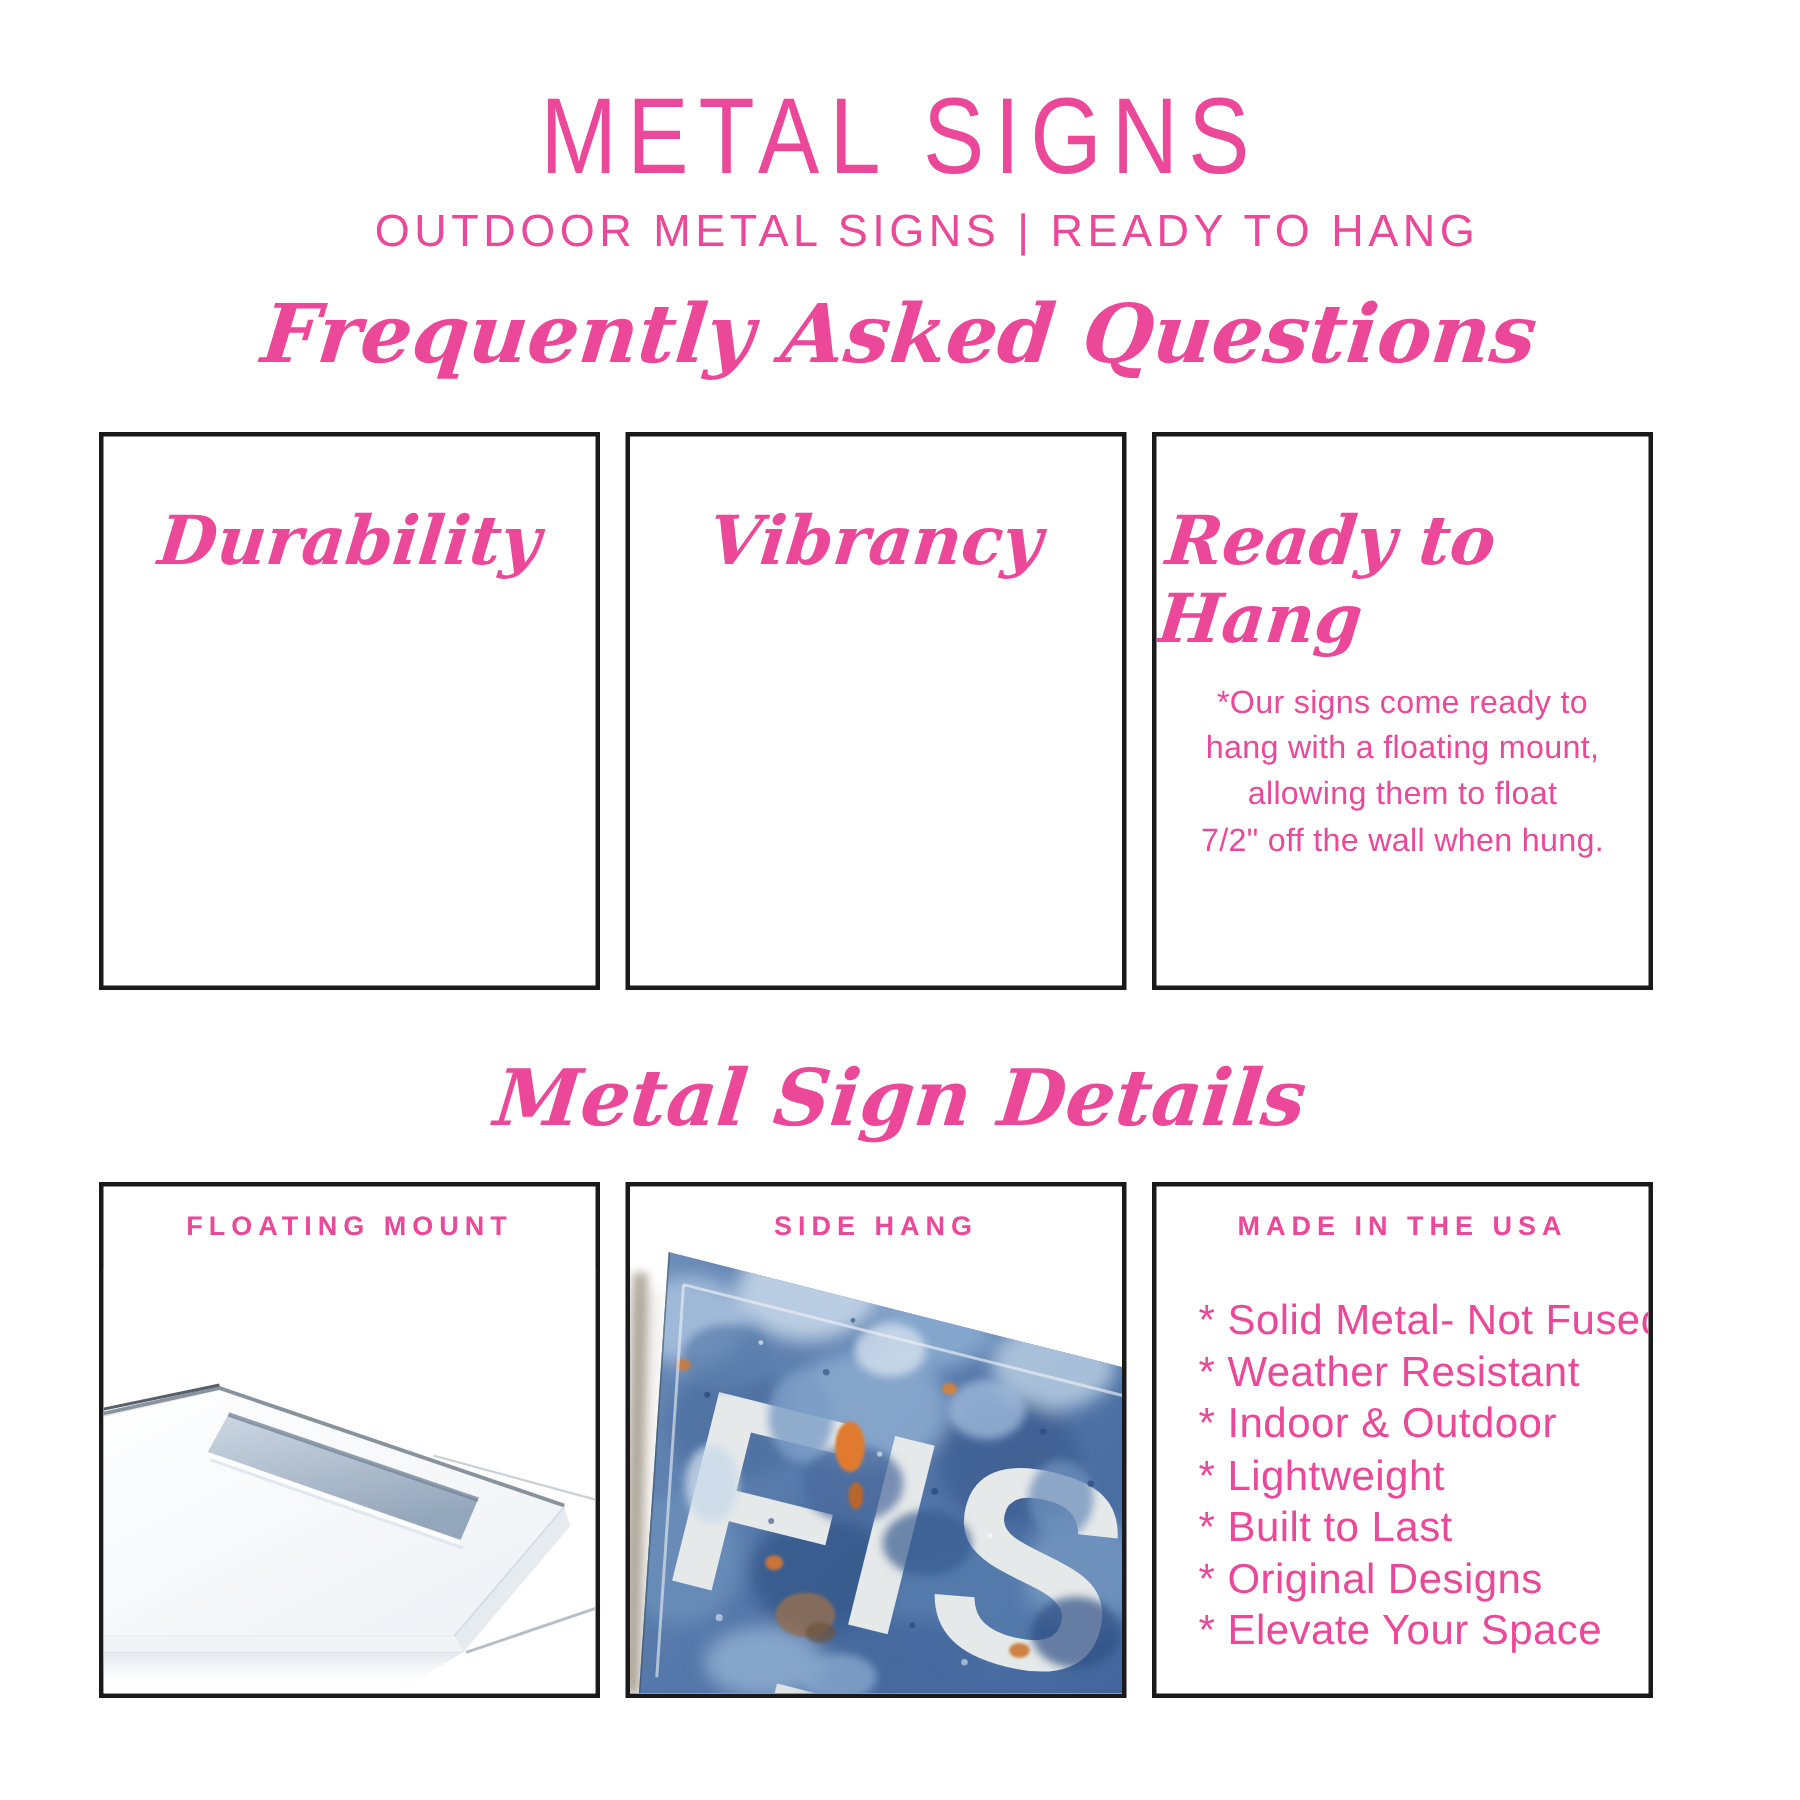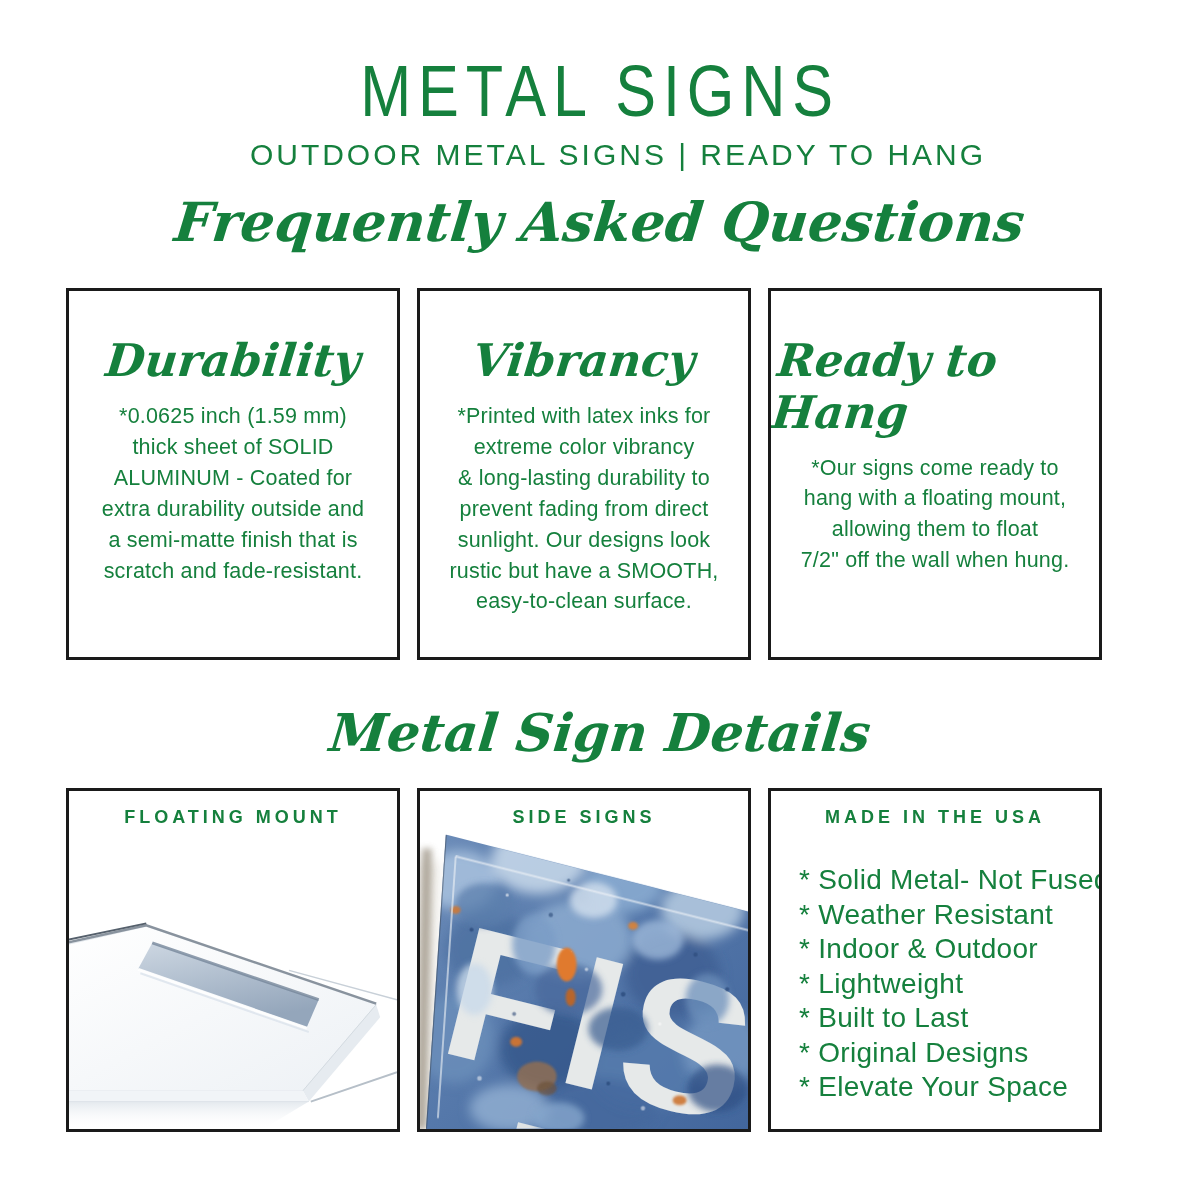--- a/index.html
+++ b/index.html
@@ -1,18 +1,18 @@
 <!DOCTYPE html>
 <html><head>
 <meta charset="utf-8">
 <style>
   html,body{margin:0;padding:0;background:#ffffff;}
   .page{
     position:relative;width:1200px;height:1200px;background:#ffffff;
-    font-family:"Liberation Sans",sans-serif;color:#15803d;overflow:hidden;
+    font-family:"Liberation Sans",sans-serif;color:#ec4899;overflow:hidden;
   }
   .center-line{position:absolute;left:0;width:100%;text-align:center;}
   .main-title{top:50px;font-size:72px;font-weight:400;letter-spacing:8px;}
   .main-title .squeeze{display:inline-block;transform:scaleX(0.85);transform-origin:center;}
   .subtitle{top:138px;font-size:30px;font-weight:400;letter-spacing:3px;margin-left:18px;}
   .script{font-family:"DejaVu Serif",serif;font-style:italic;font-weight:700;}
   .faq-heading{top:190px;font-size:54px;}
   .faq-heading .squeeze,.details-heading .squeeze{display:inline-block;transform:skewX(-6deg);}
   .details-heading{top:702px;font-size:52px;}
 
@@ -47,38 +47,25 @@
   <div class="center-line subtitle">OUTDOOR METAL SIGNS | READY TO HANG</div>
   <div class="center-line faq-heading script">
     <span class="squeeze">Frequently Asked Questions</span>
   </div>
 
   <div class="row row-top">
     <div class="card faq-card">
       <div class="faq-card-title script">
         <span class="squeeze">Durability</span>
       </div>
-      <div class="faq-card-body">*0.0625 inch (1.59 mm)
-thick sheet of SOLID
-ALUMINUM - Coated for
-extra durability outside and
-a semi-matte finish that is
-scratch and fade-resistant.</div>
     </div>
     <div class="card faq-card">
       <div class="faq-card-title script">
         <span class="squeeze">Vibrancy</span>
       </div>
-      <div class="faq-card-body">*Printed with latex inks for
-extreme color vibrancy
-&amp; long-lasting durability to
-prevent fading from direct
-sunlight. Our designs look
-rustic but have a SMOOTH,
-easy-to-clean surface.</div>
     </div>
     <div class="card faq-card">
       <div class="faq-card-title script">
         <span class="squeeze">Ready to Hang</span>
       </div>
       <div class="faq-card-body">*Our signs come ready to
 hang with a floating mount,
 allowing them to float
 7/2" off the wall when hung.</div>
     </div>
@@ -119,21 +106,21 @@
         <polygon points="310,163 314,176 242,262 236,251" fill="#e6ebf0"></polygon>
         <line x1="310" y1="163" x2="236" y2="251" stroke="#d3dae1" stroke-width="1"></line>
         <polygon points="-12,251 236,251 242,262 -12,262" fill="#f1f4f7"></polygon>
         <line x1="-12" y1="262" x2="242" y2="262" stroke="#dbe1e7" stroke-width="1"></line>
         <polygon points="-12,262 242,262 196,290 -12,290" fill="url(#groundShadow)" opacity="0.85"></polygon>
         <line x1="244" y1="262" x2="331" y2="232" stroke="#b6bfc8" stroke-width="2"></line>
       </svg>
     </div>
 
     <div class="card">
-      <div class="photo-heading">SIDE SIGNS</div>
+      <div class="photo-heading">SIDE HANG</div>
       <svg class="photo-svg side" viewBox="0 0 331 341" preserveAspectRatio="none">
         <defs>
           <linearGradient id="signBase" x1="0" y1="0" x2="1" y2="1">
             <stop offset="0" stop-color="#7493bd"></stop>
               <stop offset="0.5" stop-color="#5578aa"></stop>
               <stop offset="1" stop-color="#3f639a"></stop>
           </linearGradient>
           <filter id="blur6" x="-40%" y="-40%" width="180%" height="180%">
               <feGaussianBlur stdDeviation="6"></feGaussianBlur>
             </filter>

